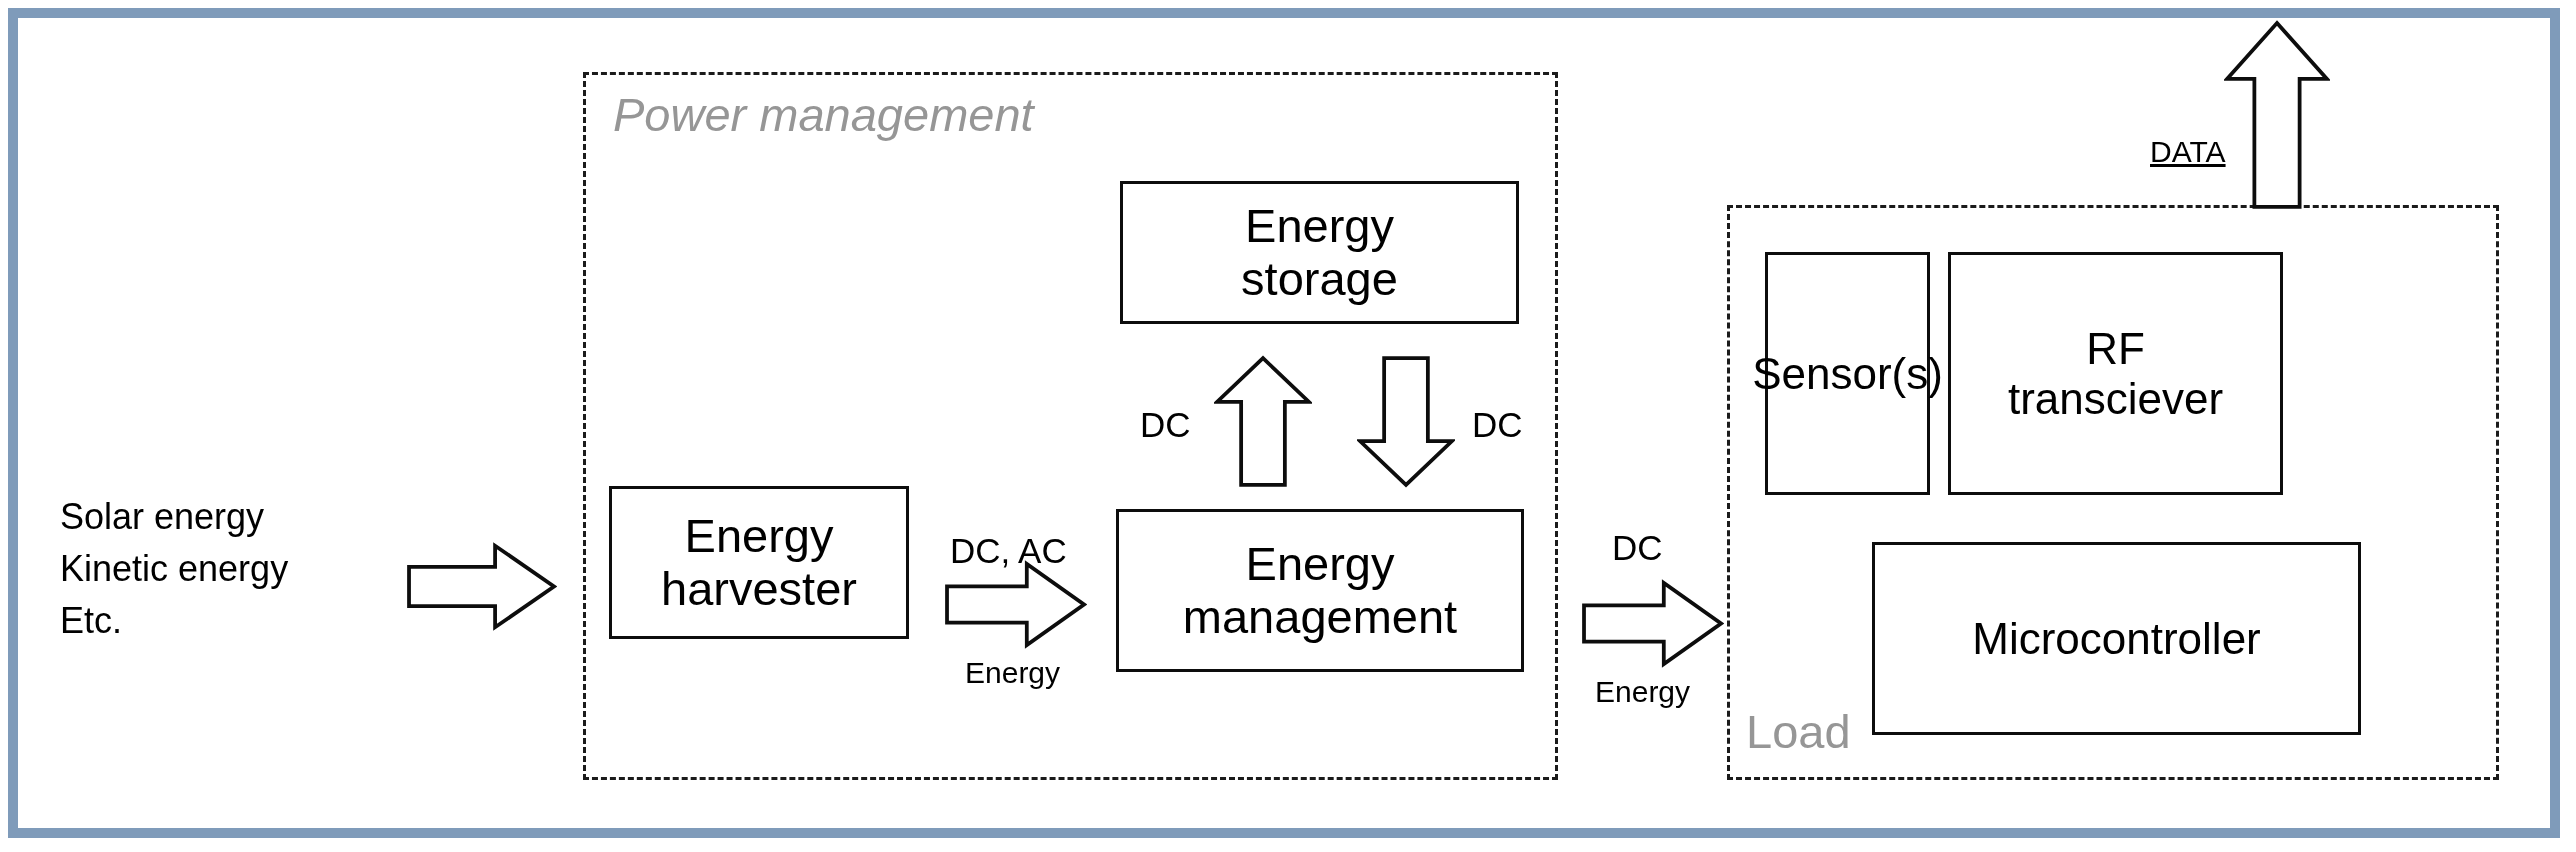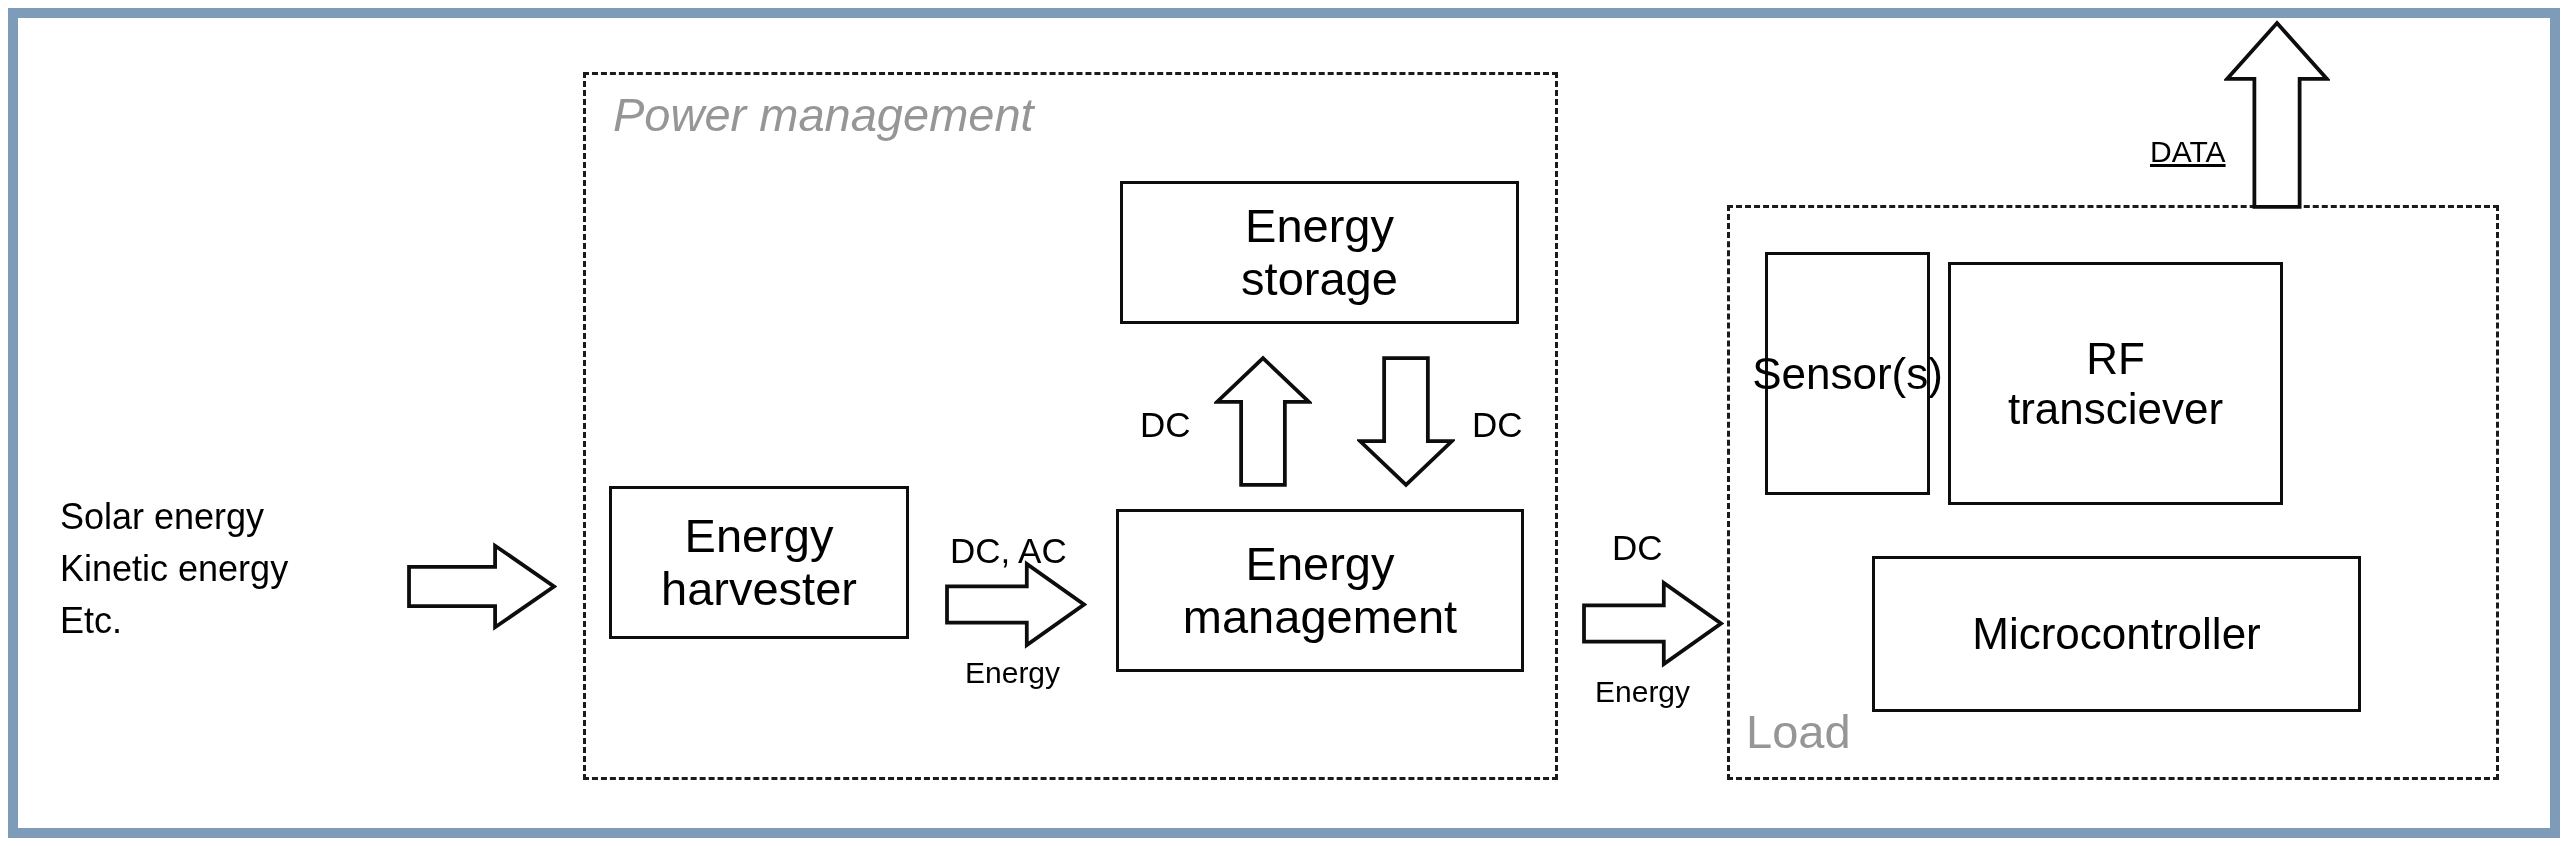--- a/index.html
+++ b/index.html
@@ -155,26 +155,26 @@
   </div>
   <div class="txt lbl-sm" style="left:1595px; top:674px;">Energy</div>
 
   <div class="group-box" style="left:1727px; top:205px; width:772px; height:575px;"></div>
   <div class="group-label" style="left:1746px; top:708px;">Load</div>
 
   <div class="node node-md" style="left:1765px; top:252px; width:165px; height:243px;">
     <span>Sensor(s)</span>
   </div>
 
-  <div class="node node-md" style="left:1948px; top:252px; width:335px; height:243px; flex-direction:column;margin-top:10px;">
+  <div class="node node-md" style="left:1948px; top:252px; width:335px; height:243px; flex-direction:column;">
     <span>RF</span>
     <span>transciever</span>
   </div>
 
-  <div class="node node-md" style="left:1872px; top:542px; width:489px; height:156px;margin-top:14px;">
+  <div class="node node-md" style="left:1872px; top:542px; width:489px; height:193px;">
     <span>Microcontroller</span>
   </div>
 
   <div class="txt lbl-sm" style="left:2150px; top:134px;text-decoration:underline;">DATA</div>
   <div class="arrow" style="left:2224px; top:19.6px;">
     <svg width="106" height="190" viewBox="0 0 140 252" aria-hidden="true">
       <polygon points="70,4 136,78 100,78 100,248 40,248 40,78 4,78"></polygon>
     </svg>
   </div>
 

